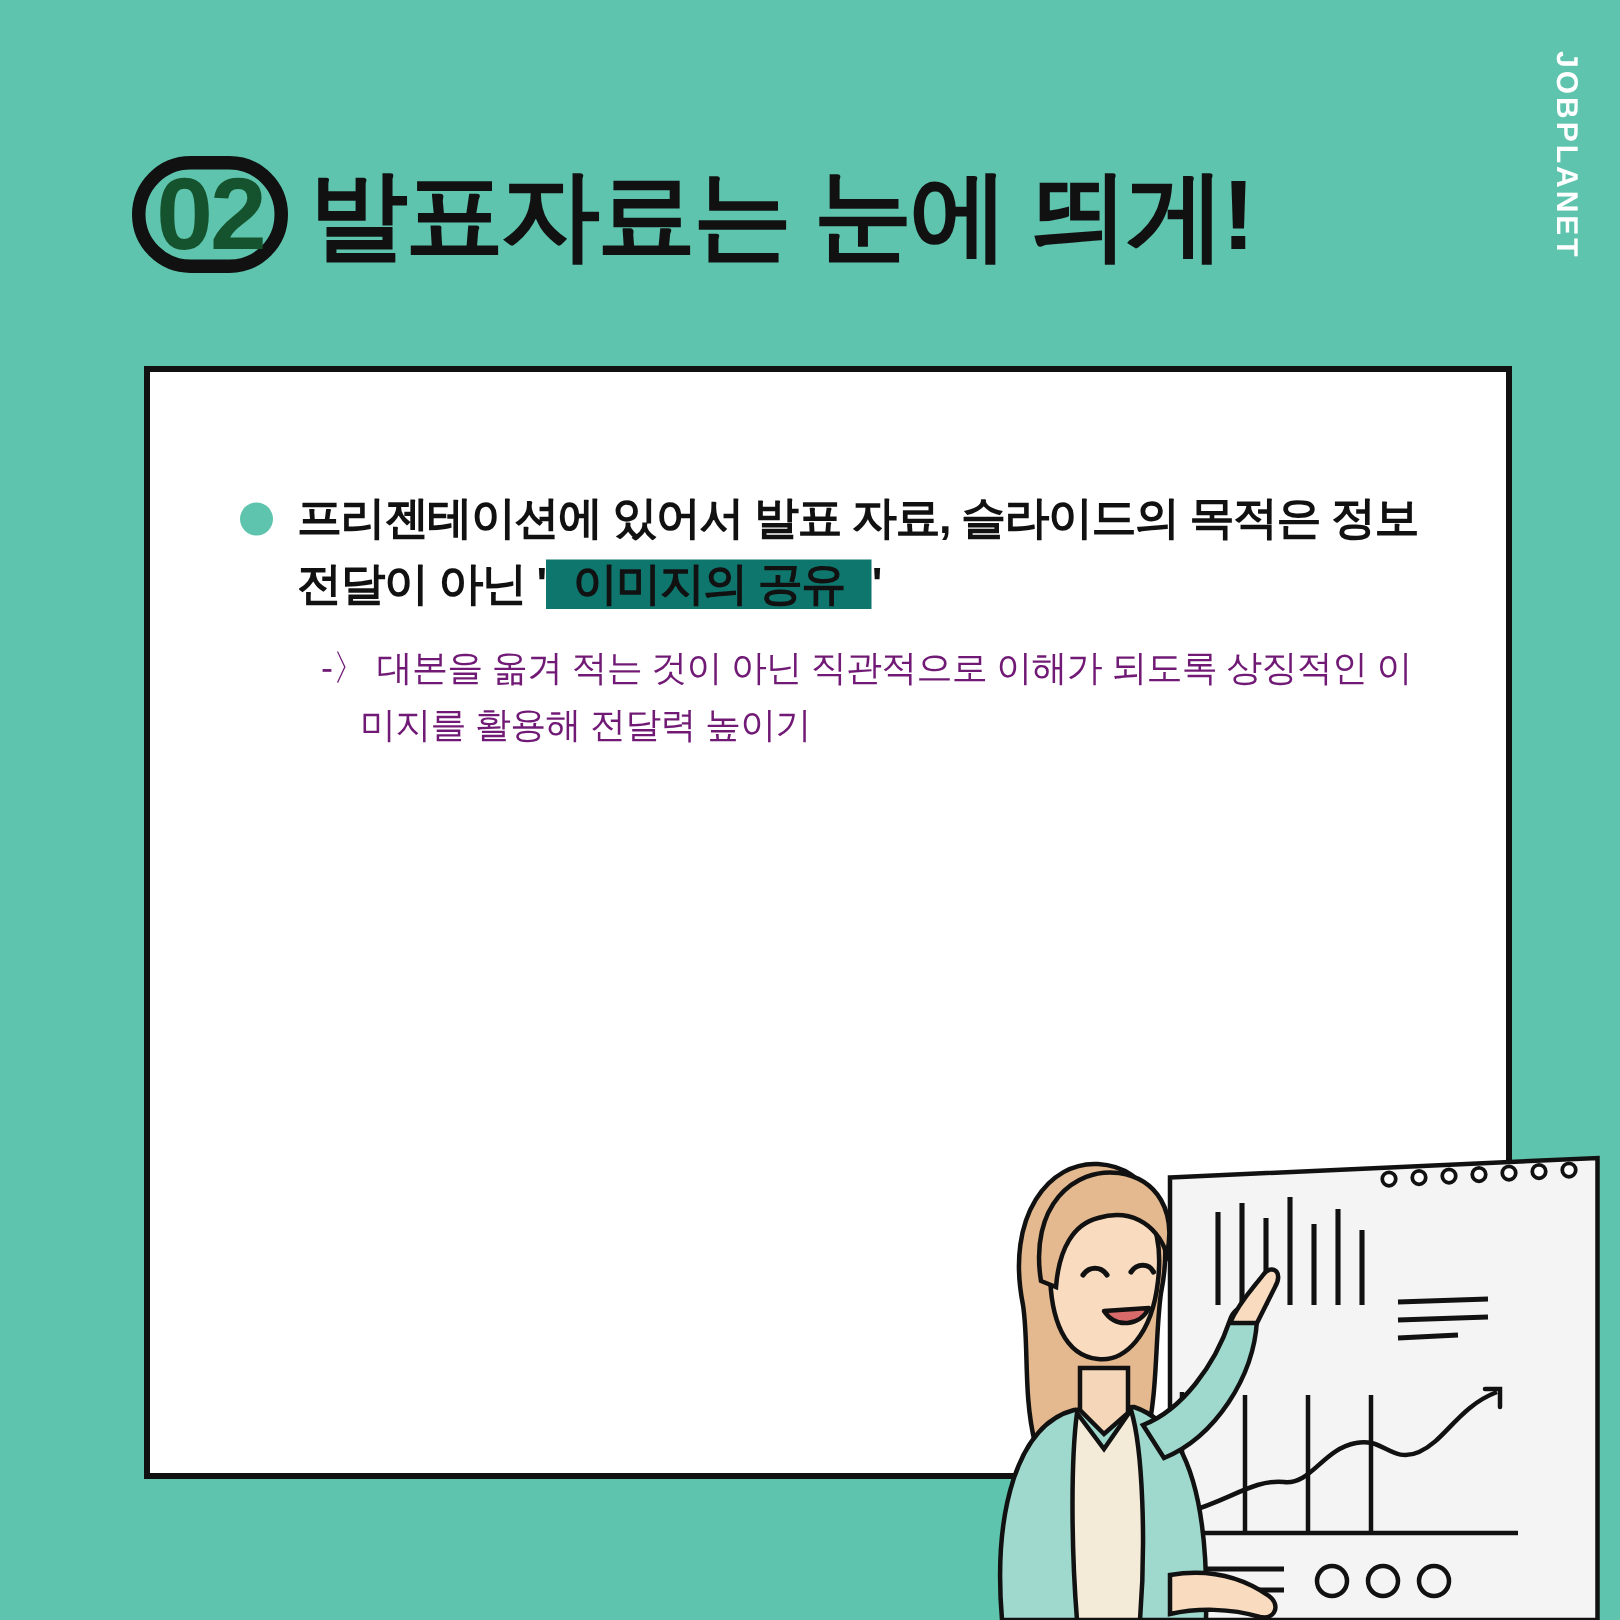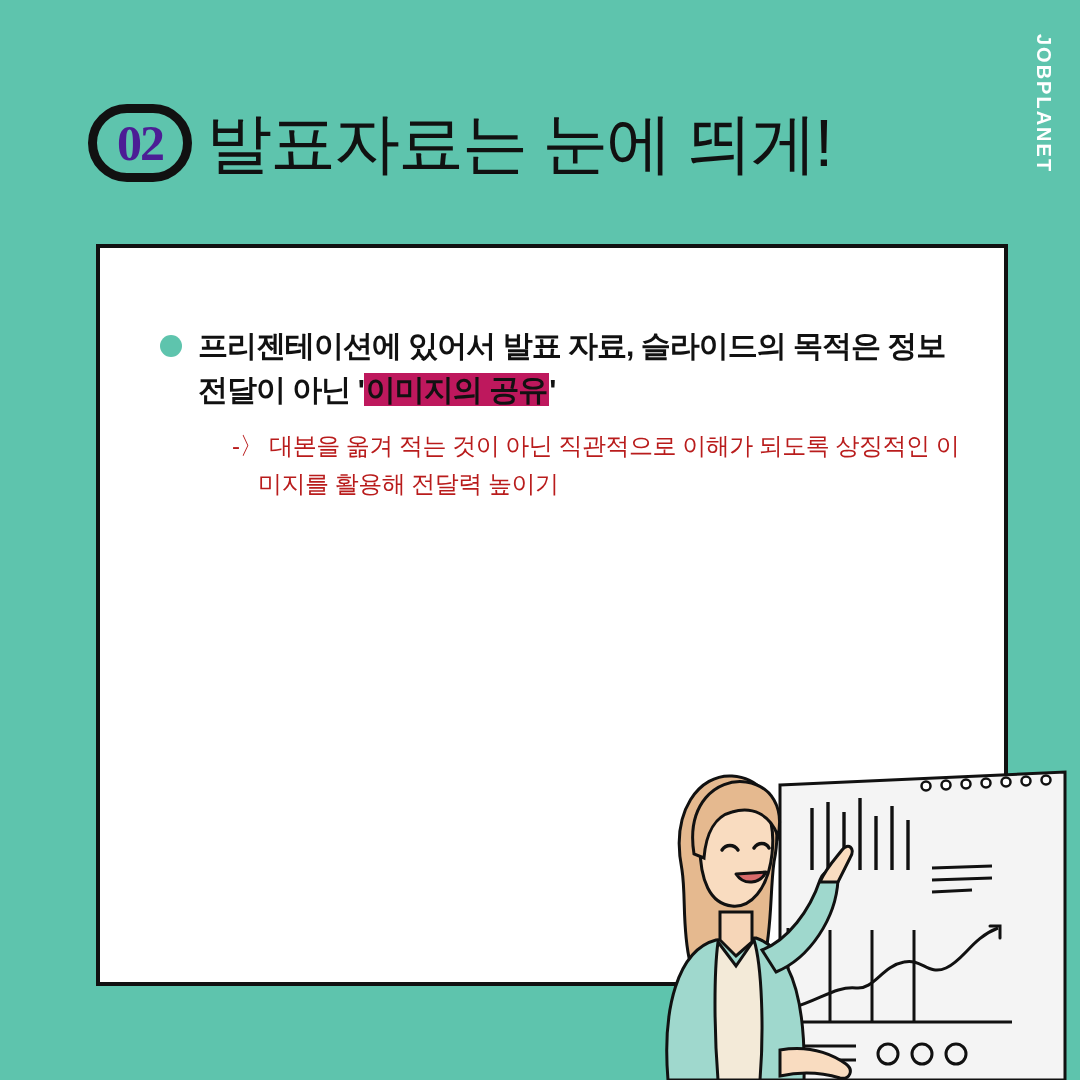--- a/index.html
+++ b/index.html
@@ -41,30 +41,29 @@
     width: 104px;
     height: 78px;
     border: 9px solid #111111;
     border-radius: 42px;
     display: flex;
     align-items: center;
     justify-content: center;
     box-sizing: border-box;
   }
   .num-badge span {
-    font-size: 50px;
-    font-weight: bold;
-    color: #4c1d95;
+    font-size: 68px;
+    font-weight: bold;
+    color: #14532d;
     letter-spacing: -2px;
     line-height: 1;
-    font-family: Liberation Serif, serif;
   }
   .headline-text {
     font-size: 66px;
-    font-weight: normal;
+    font-weight: bold;
     color: #111111;
     letter-spacing: -2px;
     line-height: 1;
     white-space: nowrap;
   }
 
   
   .card {
     position: absolute;
     left: 96px;
@@ -98,28 +97,28 @@
     margin-top: 11px;
   }
   .bullet-text {
     font-size: 30px;
     font-weight: bold;
     color: #111111;
     line-height: 1.45;
     letter-spacing: -1px;
   }
   .hl {
-    background: #be185d;
-    padding: 0 2px;
+    background: #0f766e;
+    padding: 0 18px;
   }
   .sub {
     margin-top: 16px;
-    margin-left: 72px;
+    margin-left: 54px;
     font-size: 24px;
-    color: #b91c1c;
+    color: #701a75;
     line-height: 1.6;
     letter-spacing: -0.5px;
     text-indent: -26px;
     padding-left: 26px;
   }
 
   
   .illo {
     position: absolute;
     right: 0;

